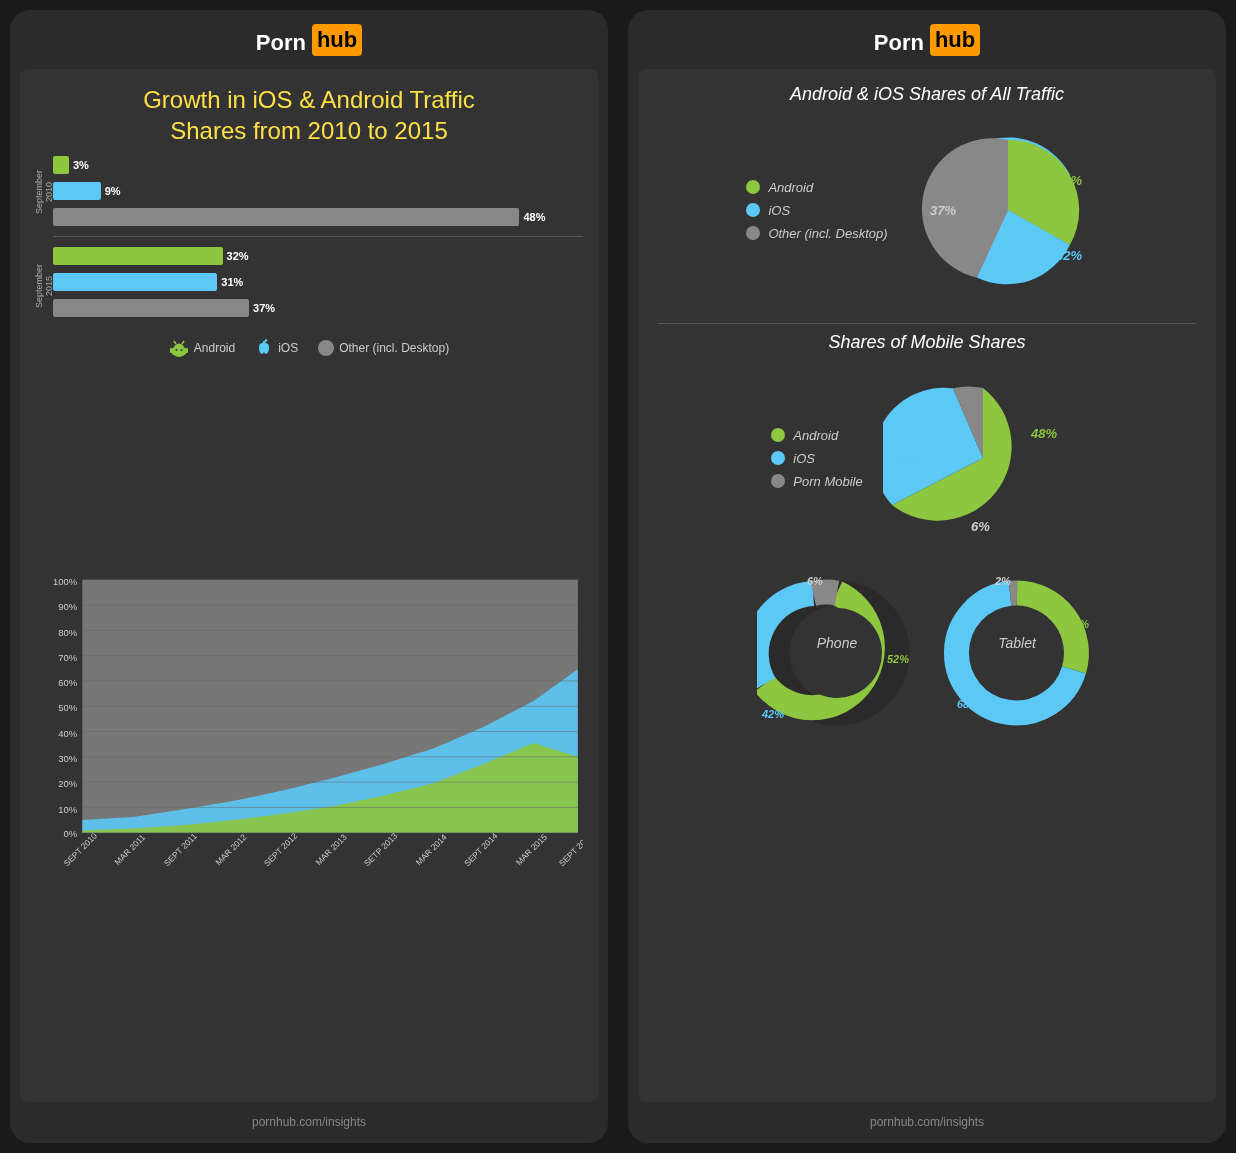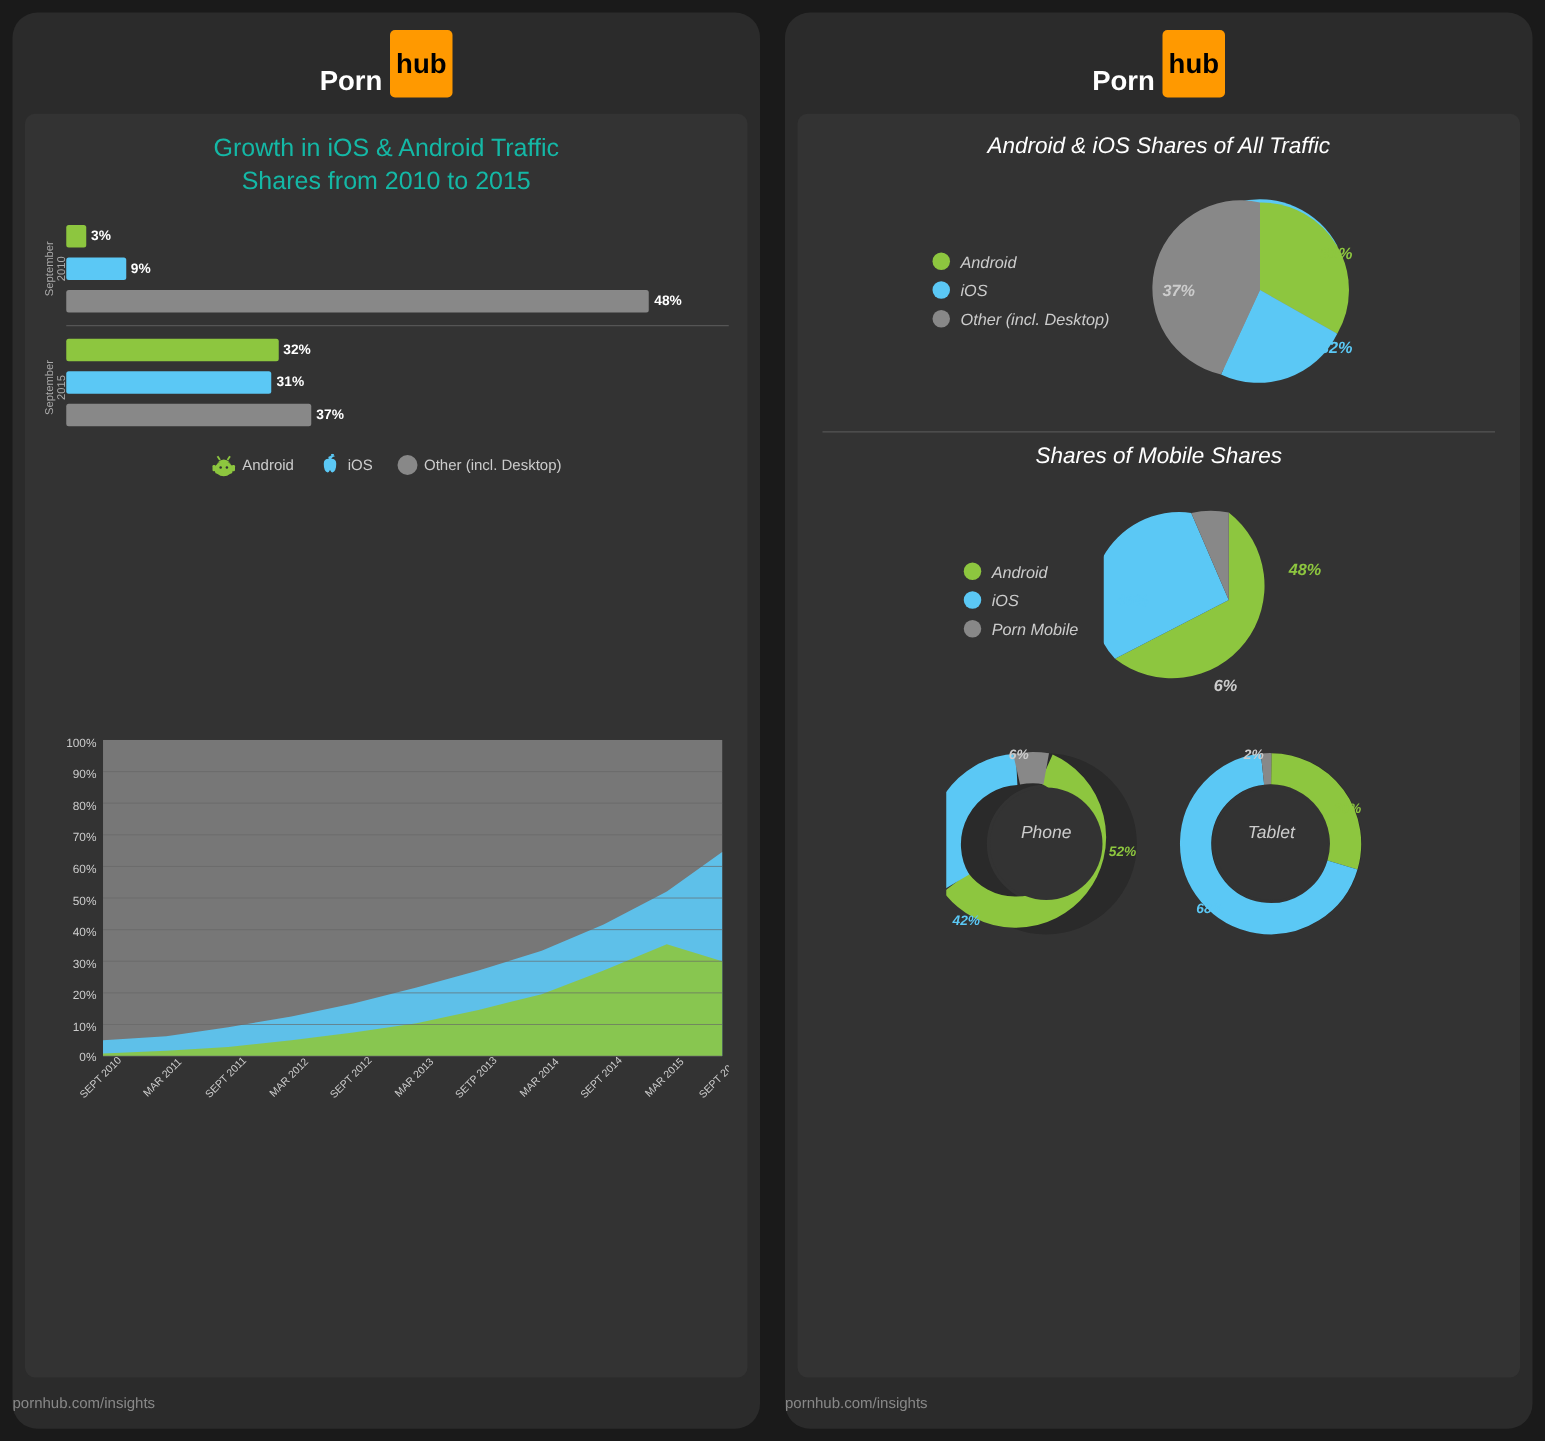--- a/index.html
+++ b/index.html
@@ -35,26 +35,26 @@
       color: white;
       font-size: 22px;
       font-weight: bold;
     }
 
     .logo-hub {
       background: #f90;
       color: black;
       font-size: 22px;
       font-weight: bold;
-      padding: 14px 5px;
+      padding: 3px 5px;
       border-radius: 4px;
     }
 
     .panel-footer {
-      text-align: left;
+      text-align: center;
       color: #888;
       font-size: 12px;
       padding: 8px 0 14px;
     }
 
     
     .left-panel {
       background: #2b2b2b;
     }
 
@@ -62,24 +62,24 @@
       background: #333;
       margin: 5px 10px;
       border-radius: 8px;
       flex: 1;
       padding: 15px;
       display: flex;
       flex-direction: column;
     }
 
     .chart-title {
-      color: #14b8a6;
-      font-size: 20px;
+      color: #fde047;
+      font-size: 24px;
       text-align: center;
-      margin-bottom: 20px;
+      margin-bottom: 8px;
       line-height: 1.3;
     }
 
     .bar-row {
       display: flex;
       align-items: center;
       margin-bottom: 4px;
       height: 22px;
     }
 

